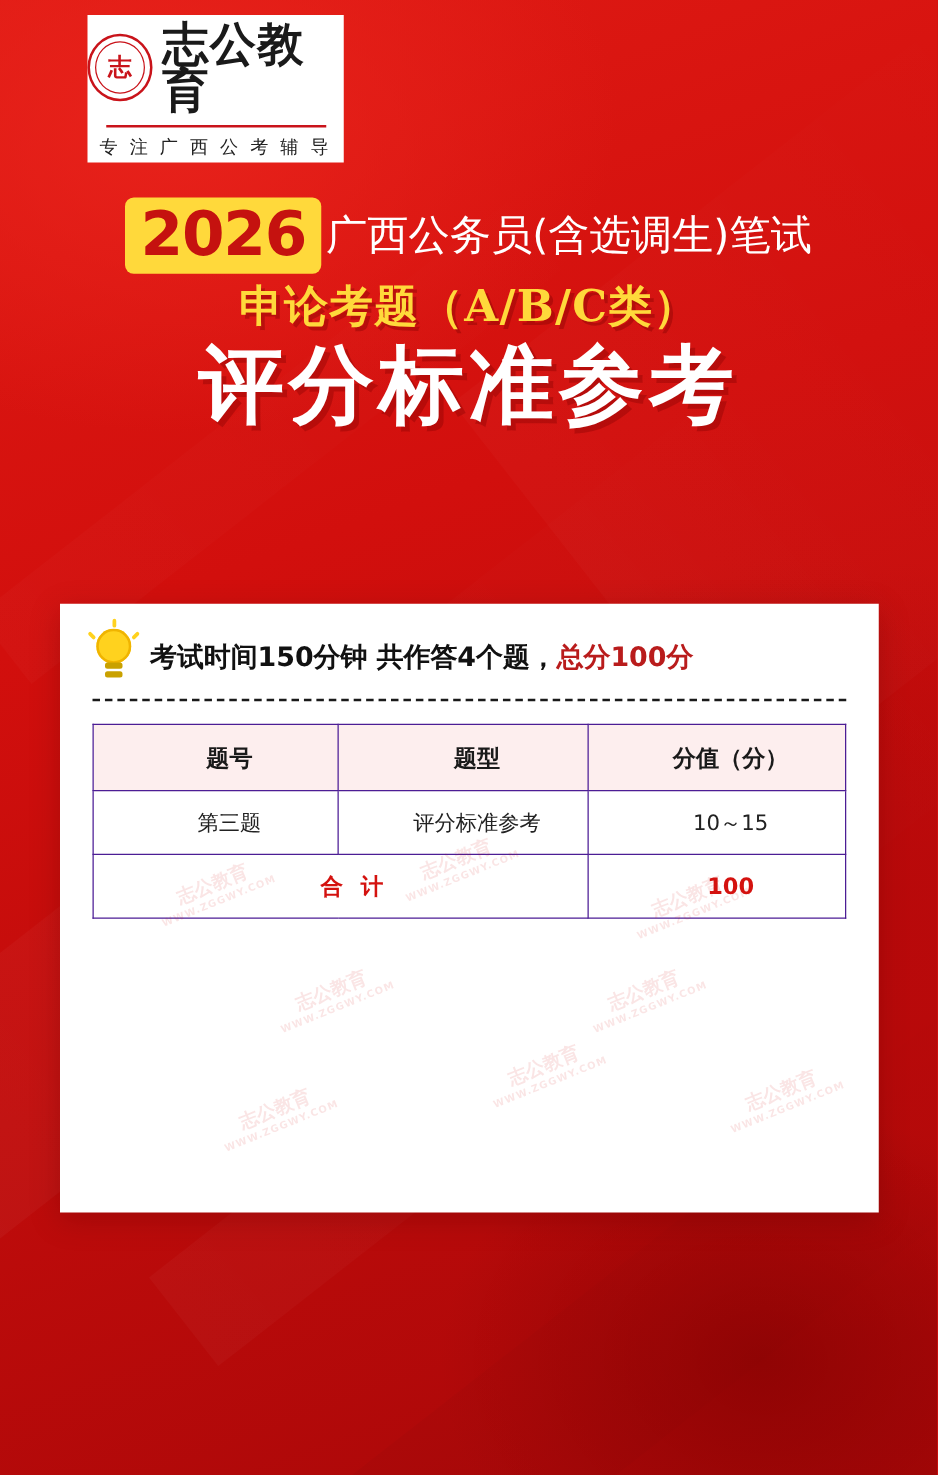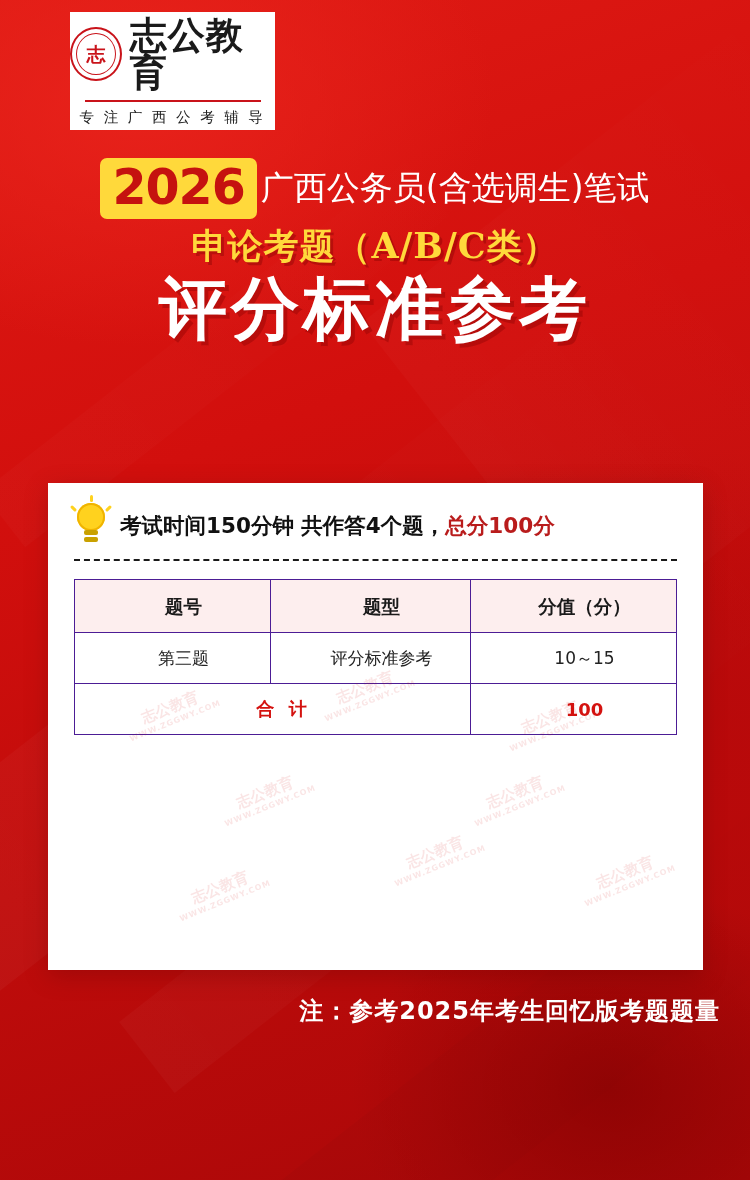--- a/index.html
+++ b/index.html
@@ -382,15 +382,14 @@
       <span>志公教育</span><small>WWW.ZGGWY.COM</small>
     </div>
     <div class="wm" style="left:170px; top:300px;">
       <span>志公教育</span><small>WWW.ZGGWY.COM</small>
     </div>
     <div class="wm" style="left:420px; top:300px;">
       <span>志公教育</span><small>WWW.ZGGWY.COM</small>
     </div>
   </div>
 
-  <div class="footnote">注：参考2025年考生回忆版考题题量</div>
 
 </div>
 
 </body></html>

